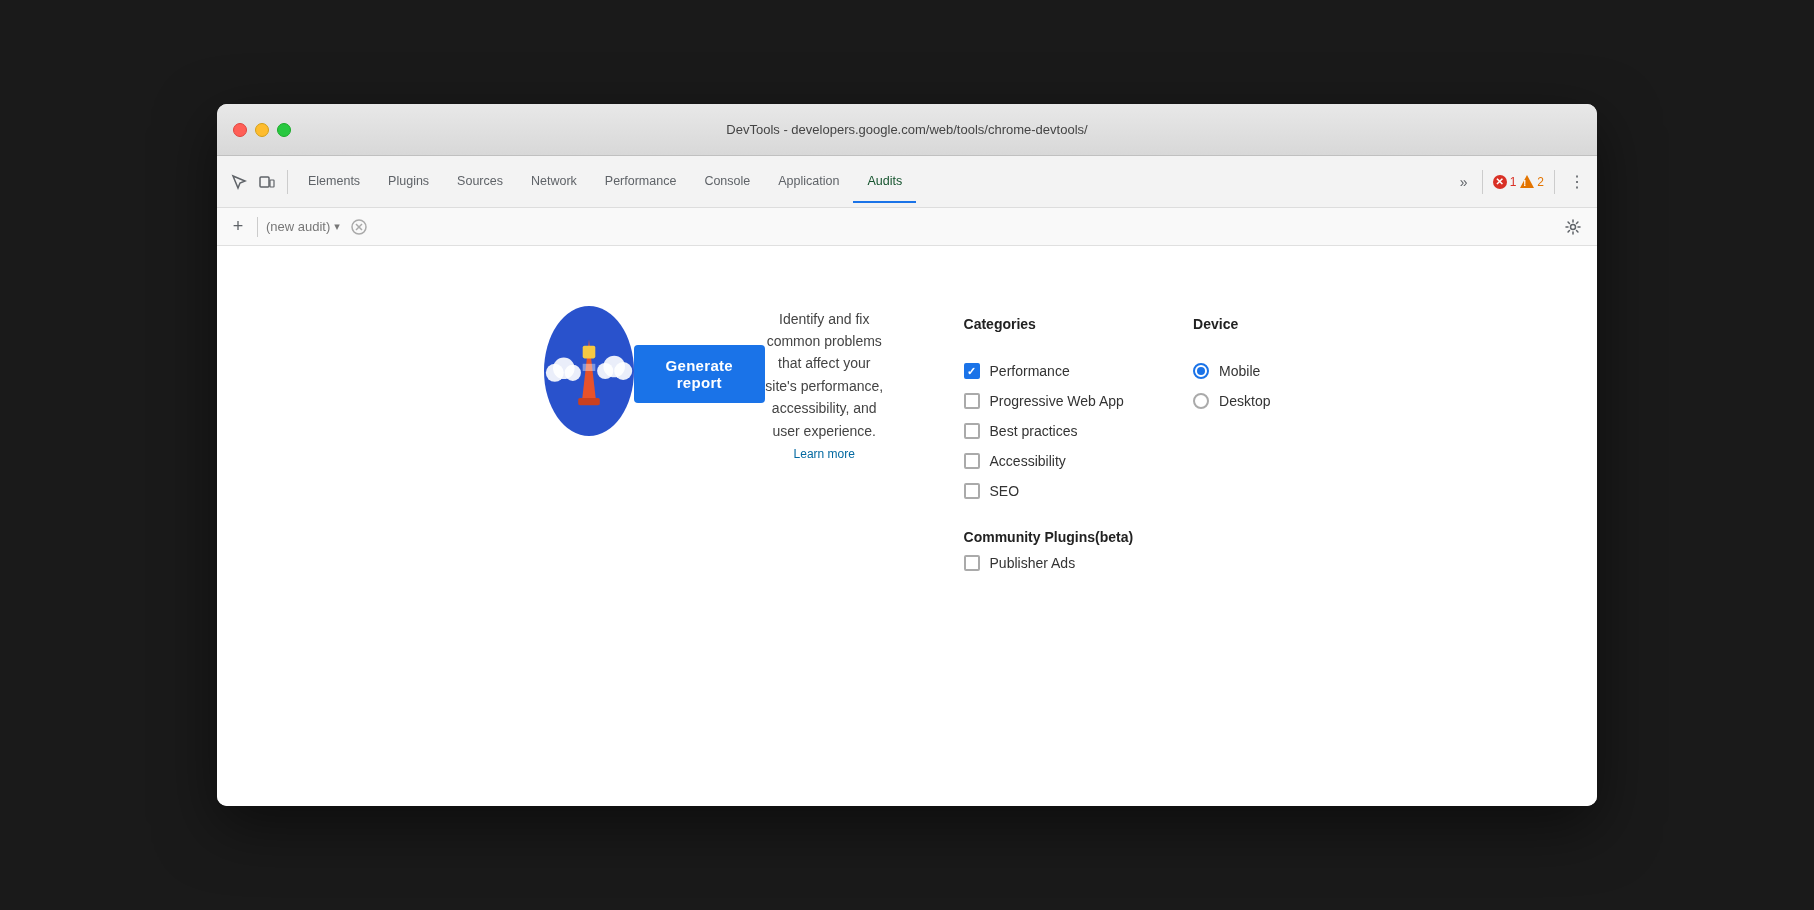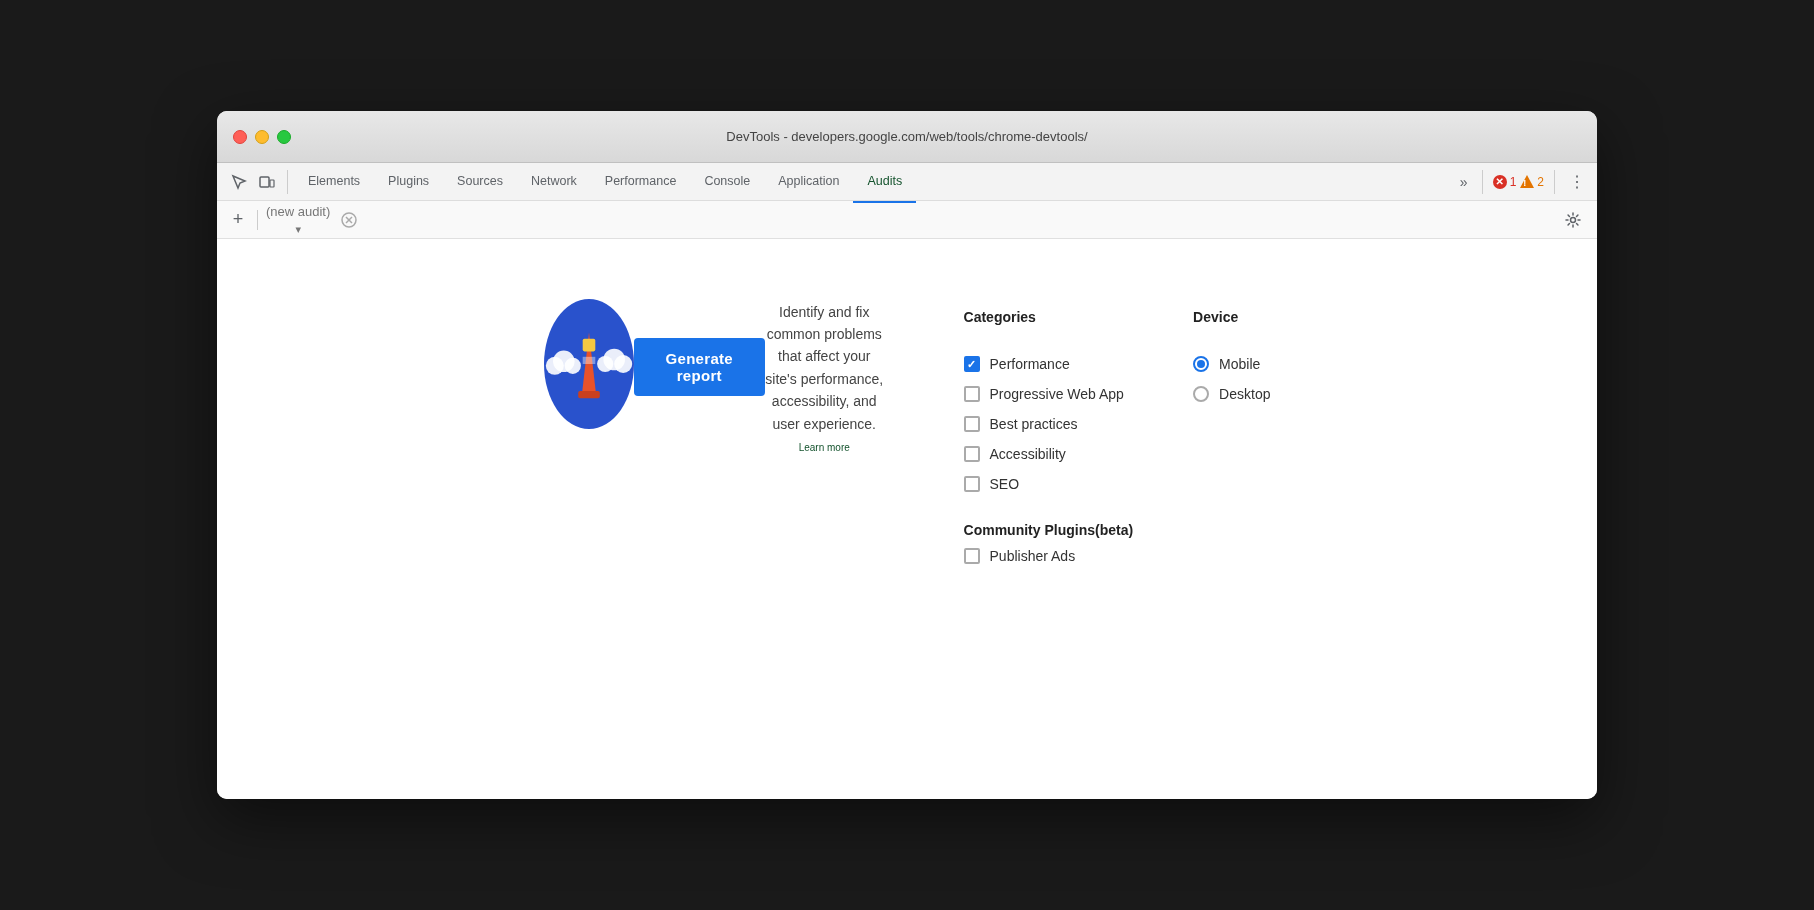--- a/index.html
+++ b/index.html
@@ -57,21 +57,21 @@
       font-weight: 400;
     }
 
     
     .devtools-toolbar {
       background: #f3f3f3;
       border-bottom: 1px solid #ddd;
       display: flex;
       align-items: center;
       padding: 0 8px;
-      height: 38px;
+      height: 52px;
       gap: 0;
     }
 
     .toolbar-icon-btn {
       width: 28px;
       height: 28px;
       display: flex;
       align-items: center;
       justify-content: center;
       border: none;
@@ -205,21 +205,20 @@
       height: 20px;
       background: #ccc;
     }
 
     .audit-selector {
       display: flex;
       align-items: center;
       gap: 4px;
       color: #777;
       font-size: 13px;
-      flex-direction: column;
     }
 
     .dropdown-arrow {
       color: #777;
       font-size: 11px;
     }
 
     .clear-btn {
       width: 22px;
       height: 22px;
@@ -298,23 +297,23 @@
     }
 
     .description-text {
       font-size: 14px;
       color: #444;
       text-align: center;
       line-height: 1.6;
     }
 
     .learn-more-link {
-      color: #14532d;
+      color: #0369a1;
       text-decoration: none;
-      font-size: 10px;
+      font-size: 12px;
     }
 
     
     .right-panel {
       display: flex;
       gap: 60px;
       padding-top: 10px;
     }
 
     .section-title {

